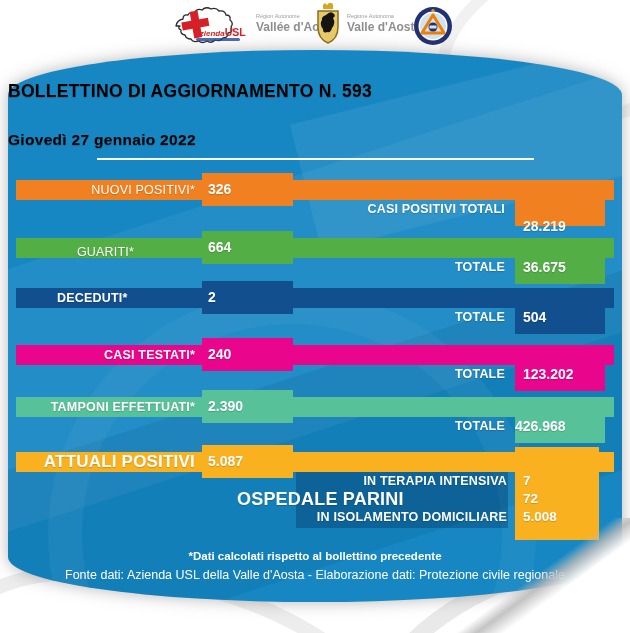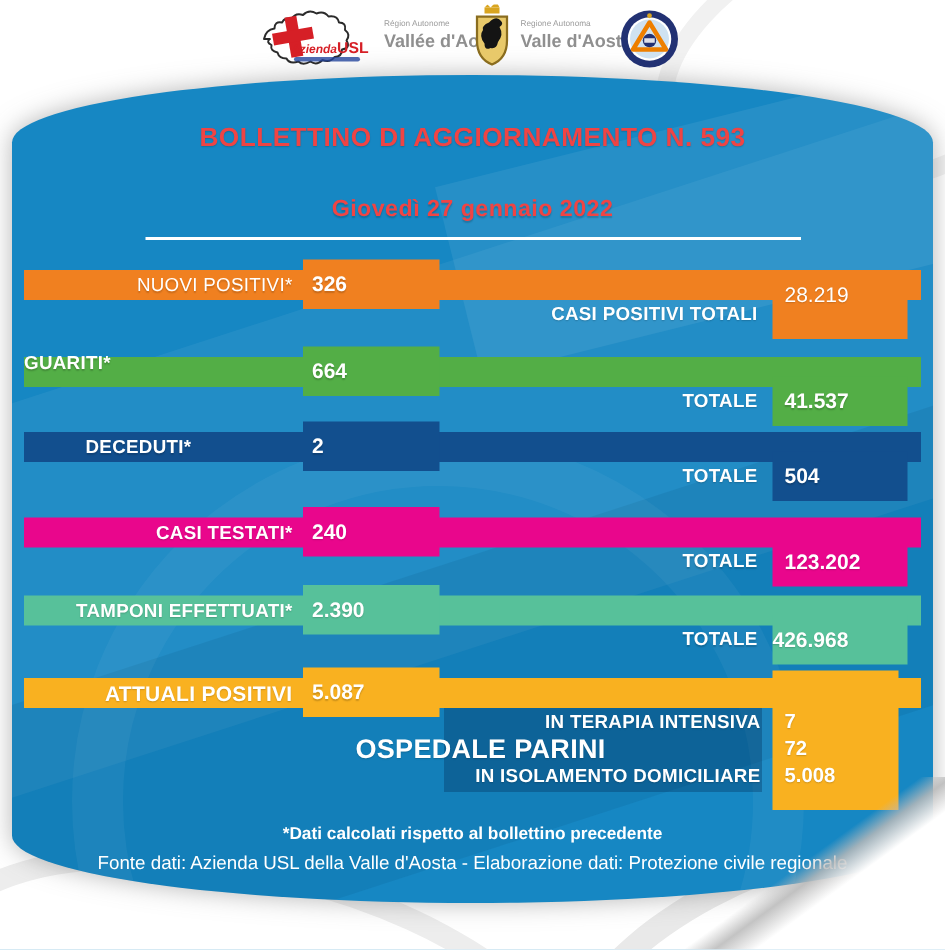--- a/index.html
+++ b/index.html
@@ -14,21 +14,21 @@
   .panel{position:absolute;left:8px;top:50px;width:614px;height:552px;z-index:1;
          border-radius:50% / 45px;overflow:hidden;
          box-shadow:0 0 16px rgba(110,110,110,.5);}
   .wm{position:absolute;}
   .wm1{left:-120px;top:110px;width:950px;height:250px;background:rgba(255,255,255,.055);transform:rotate(-18deg);}
   .wm2{left:-60px;top:290px;width:950px;height:190px;background:rgba(0,55,100,.10);transform:rotate(-18deg);}
   .wm3{left:290px;top:10px;width:520px;height:130px;background:rgba(255,255,255,.07);transform:rotate(-14deg);}
   .wm4{left:40px;top:240px;width:420px;height:420px;border-radius:50%;border:34px solid rgba(255,255,255,.045);}
   .wm5{left:288px;top:421px;width:212px;height:57px;background:rgba(0,38,75,.30);}
   
-  .t-line{position:absolute;left:8px;width:614px;text-align:center;color:#ef4444;font-weight:700;
+  .t-line{position:absolute;left:8px;width:614px;text-align:left;color:#000000;font-weight:700;
           letter-spacing:.3px;z-index:2;text-shadow:0 1px 1px rgba(0,0,0,.18);}
   .title1{top:81px;font-size:17.5px;}
   .title2{top:104px;font-size:17.5px;}
   .titledate{top:131px;font-size:15.5px;}
   .hr{position:absolute;left:97px;top:158px;width:437px;height:2px;background:#fff;z-index:2;}
   
   .note{position:absolute;left:8px;top:550px;width:614px;text-align:center;color:#fff;
         font-size:11.5px;font-weight:700;z-index:2;}
   .source{position:absolute;left:8px;top:568px;width:614px;text-align:center;color:#fff;
         font-size:12.5px;font-weight:400;z-index:2;}
@@ -118,28 +118,28 @@
   <div class="t-line titledate">Giovedì 27 gennaio 2022</div>
   <div class="hr"></div>
 
   <div id="rows">
       <div class="m" style="left: 16px; top: 180px; width: 598px; height: 20px; background: rgb(240, 128, 32);"></div>
       <div class="m" style="left: 16px; top: 180px; width: 179px; height: 20px; line-height: 20px; text-align: right; font-size: 12.5px; font-weight: 400; letter-spacing: 0.2px;">NUOVI POSITIVI*</div>
       <div class="m" style="left: 202px; top: 173px; width: 91px; height: 33px; background: rgb(240, 128, 32);"></div>
       <div class="m" style="left: 202px; top: 173px; width: 91px; height: 33px; line-height: 33px; padding-left: 6px; font-size: 14px; font-weight: 700;">326</div>
       <div class="m" style="left: 245px; top: 198px; width: 260px; height: 22px; line-height: 22px; text-align: right; font-size: 12.5px; font-weight: 700; letter-spacing: 0.2px;">CASI POSITIVI TOTALI</div>
       <div class="m" style="left: 515px; top: 193px; width: 90px; height: 33px; background: rgb(240, 128, 32);"></div>
-      <div class="m" style="left: 515px; top: 180px; width: 90px; height: 33px; line-height: 33px; padding-left: 8px; font-size: 14px; font-weight: 400;">28.219</div>
+      <div class="m" style="left: 515px; top: 210px; width: 90px; height: 33px; line-height: 33px; padding-left: 8px; font-size: 14px; font-weight: 700;">28.219</div>
       <div class="m" style="left: 16px; top: 238px; width: 598px; height: 20px; background: rgb(83, 174, 70);"></div>
-      <div class="m" style="left: 16px; top: 232px; width: 179px; height: 20px; line-height: 20px; text-align: left; font-size: 12.5px; font-weight: 700; letter-spacing: 0.2px;">GUARITI*</div>
+      <div class="m" style="left: 16px; top: 242px; width: 179px; height: 20px; line-height: 20px; text-align: center; font-size: 12.5px; font-weight: 400; letter-spacing: 0.2px;">GUARITI*</div>
       <div class="m" style="left: 202px; top: 231px; width: 91px; height: 33px; background: rgb(83, 174, 70);"></div>
       <div class="m" style="left: 202px; top: 231px; width: 91px; height: 33px; line-height: 33px; padding-left: 6px; font-size: 14px; font-weight: 700;">664</div>
       <div class="m" style="left: 245px; top: 256px; width: 260px; height: 22px; line-height: 22px; text-align: right; font-size: 12.5px; font-weight: 700; letter-spacing: 0.2px;">TOTALE</div>
       <div class="m" style="left: 515px; top: 251px; width: 90px; height: 33px; background: rgb(83, 174, 70);"></div>
-      <div class="m" style="left: 515px; top: 251px; width: 90px; height: 33px; line-height: 33px; padding-left: 8px; font-size: 14px; font-weight: 700;">41.537</div>
+      <div class="m" style="left: 515px; top: 251px; width: 90px; height: 33px; line-height: 33px; padding-left: 8px; font-size: 14px; font-weight: 700;">36.675</div>
       <div class="m" style="left: 16px; top: 288px; width: 598px; height: 20px; background: rgb(18, 79, 142);"></div>
       <div class="m" style="left: 16px; top: 288px; width: 179px; height: 20px; line-height: 20px; text-align: left; font-size: 12.5px; font-weight: 700; letter-spacing: 0.2px; margin-left: 41px;">DECEDUTI*</div>
       <div class="m" style="left: 202px; top: 281px; width: 91px; height: 33px; background: rgb(18, 79, 142);"></div>
       <div class="m" style="left: 202px; top: 281px; width: 91px; height: 33px; line-height: 33px; padding-left: 6px; font-size: 14px; font-weight: 700;">2</div>
       <div class="m" style="left: 245px; top: 306px; width: 260px; height: 22px; line-height: 22px; text-align: right; font-size: 12.5px; font-weight: 700; letter-spacing: 0.2px;">TOTALE</div>
       <div class="m" style="left: 515px; top: 301px; width: 90px; height: 33px; background: rgb(18, 79, 142);"></div>
       <div class="m" style="left: 515px; top: 301px; width: 90px; height: 33px; line-height: 33px; padding-left: 8px; font-size: 14px; font-weight: 700;">504</div>
       <div class="m" style="left: 16px; top: 345px; width: 598px; height: 20px; background: rgb(233, 6, 140);"></div>
       <div class="m" style="left: 16px; top: 345px; width: 179px; height: 20px; line-height: 20px; text-align: right; font-size: 12.5px; font-weight: 700; letter-spacing: 0.2px;">CASI TESTATI*</div>
       <div class="m" style="left: 202px; top: 338px; width: 91px; height: 33px; background: rgb(233, 6, 140);"></div>
@@ -148,21 +148,21 @@
       <div class="m" style="left: 515px; top: 358px; width: 90px; height: 33px; background: rgb(233, 6, 140);"></div>
       <div class="m" style="left: 515px; top: 358px; width: 90px; height: 33px; line-height: 33px; padding-left: 8px; font-size: 14px; font-weight: 700;">123.202</div>
       <div class="m" style="left: 16px; top: 397px; width: 598px; height: 20px; background: rgb(87, 193, 154);"></div>
       <div class="m" style="left: 16px; top: 397px; width: 179px; height: 20px; line-height: 20px; text-align: right; font-size: 12.5px; font-weight: 700; letter-spacing: 0.2px;">TAMPONI EFFETTUATI*</div>
       <div class="m" style="left: 202px; top: 390px; width: 91px; height: 33px; background: rgb(87, 193, 154);"></div>
       <div class="m" style="left: 202px; top: 390px; width: 91px; height: 33px; line-height: 33px; padding-left: 6px; font-size: 14px; font-weight: 700;">2.390</div>
       <div class="m" style="left: 245px; top: 415px; width: 260px; height: 22px; line-height: 22px; text-align: right; font-size: 12.5px; font-weight: 700; letter-spacing: 0.2px;">TOTALE</div>
       <div class="m" style="left: 515px; top: 410px; width: 90px; height: 33px; background: rgb(87, 193, 154);"></div>
       <div class="m" style="left: 515px; top: 410px; width: 90px; height: 33px; line-height: 33px; padding-left: 0; font-size: 14px; font-weight: 700;">426.968</div>
       <div class="m" style="left: 16px; top: 452px; width: 598px; height: 20px; background: rgb(249, 177, 32);"></div>
-      <div class="m" style="left: 16px; top: 452px; width: 179px; height: 20px; line-height: 20px; text-align: right; font-size: 14px; font-weight: 700; letter-spacing: 0.2px;">ATTUALI POSITIVI</div>
+      <div class="m" style="left: 16px; top: 452px; width: 179px; height: 20px; line-height: 20px; text-align: right; font-size: 17px; font-weight: 700; letter-spacing: 0.2px;">ATTUALI POSITIVI</div>
       <div class="m" style="left: 202px; top: 445px; width: 91px; height: 33px; background: rgb(249, 177, 32);"></div>
       <div class="m" style="left: 202px; top: 445px; width: 91px; height: 33px; line-height: 33px; padding-left: 6px; font-size: 14px; font-weight: 700;">5.087</div>
       <div class="m" style="left: 237px; top: 472px; width: 270px; height: 18px; line-height: 18px; text-align: right; font-size: 12.5px; font-weight: 700; letter-spacing: 0.2px;">IN TERAPIA INTENSIVA</div>
       <div class="m" style="left: 237px; top: 490px; width: 270px; height: 18px; line-height: 18px; text-align: left; font-size: 18px; font-weight: 700; letter-spacing: 0.2px;">OSPEDALE PARINI</div>
       <div class="m" style="left: 237px; top: 508px; width: 270px; height: 18px; line-height: 18px; text-align: right; font-size: 12.5px; font-weight: 700; letter-spacing: 0.2px;">IN ISOLAMENTO DOMICILIARE</div>
       <div class="m" style="left: 515px; top: 447px; width: 84px; height: 93px; background: rgb(249, 177, 32);"></div>
       <div class="m" style="left: 515px; top: 472px; width: 84px; height: 18px; line-height: 18px; padding-left: 8px; font-size: 13.5px; font-weight: 700;">7</div>
       <div class="m" style="left: 515px; top: 490px; width: 84px; height: 18px; line-height: 18px; padding-left: 8px; font-size: 13.5px; font-weight: 700;">72</div>
       <div class="m" style="left: 515px; top: 508px; width: 84px; height: 18px; line-height: 18px; padding-left: 8px; font-size: 13.5px; font-weight: 700;">5.008</div>
     </div>

